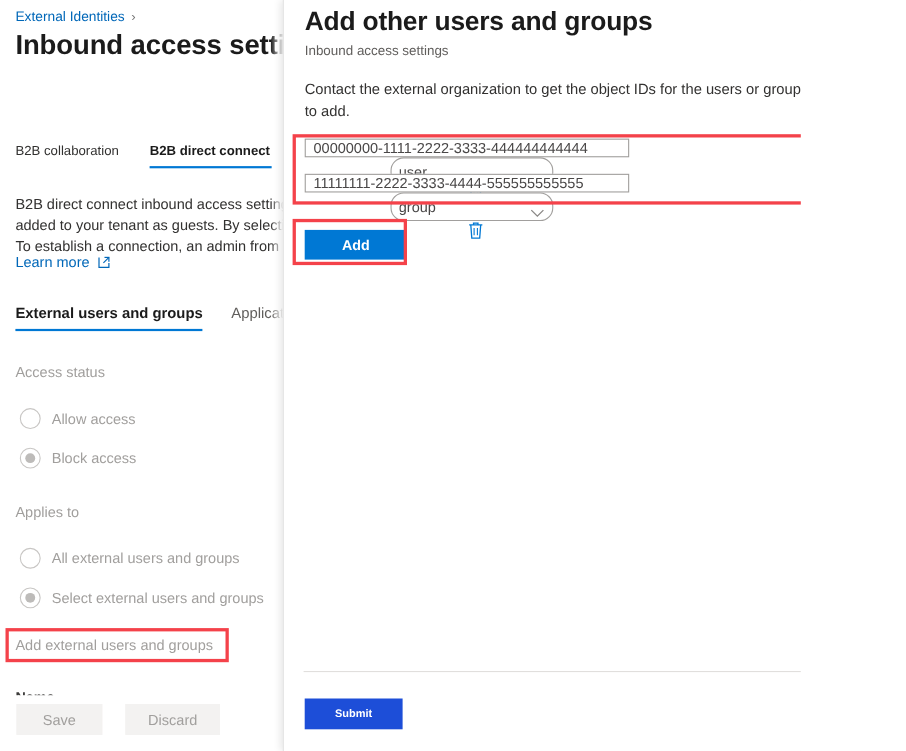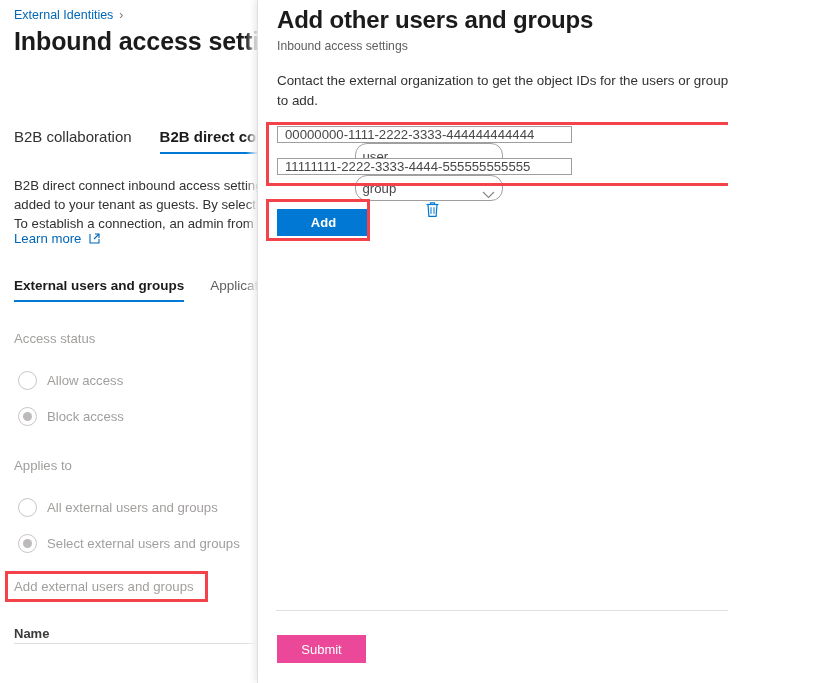--- a/index.html
+++ b/index.html
@@ -55,21 +55,21 @@
   }
 
   
   .pivot1 {
     position: absolute;
     left: 14px; top: 128px;
     white-space: nowrap;
   }
   .pivot1 .tab {
     display: inline-block;
-    font-size: 15px;
+    font-size: 12px;
     color: #323130;
     padding-bottom: 9px;
     margin-right: 28px;
     position: relative;
     text-align: center;
   }
   .pivot1 .tab.sel {
     font-weight: 700;
     color: #1b1b1b;
   }
@@ -352,25 +352,25 @@
   .panel-rule {
     position: absolute;
     left: 18px; top: 610px;
     width: 531px; height: 1px;
     background: #e1dfdd;
   }
   .submit-btn {
     position: absolute;
     left: 19px; top: 635px;
     width: 89px; height: 28px;
-    background: #ec4899;
+    background: #1d4ed8;
     color: #ffffff;
     border: none;
-    font-size: 13px;
-    font-weight: 400;
+    font-size: 10px;
+    font-weight: 700;
     font-family: "Liberation Sans", sans-serif;
     display: flex;
     align-items: center;
     justify-content: center;
   }
 
   
   .redbox {
     position: absolute;
     border: 3px solid #f4424a;
@@ -440,20 +440,24 @@
     <div class="radio-row" style="top:498px;">
       <span class="radio"></span>
       <span class="rlabel">All external users and groups</span>
     </div>
 
     <div class="add-ext-link">Add external users and groups</div>
 
     <div class="grid-head">Name</div>
     <div class="grid-rule"></div>
 
+    <div class="cmdbar">
+      <div class="btn save">Save</div>
+      <div class="btn discard">Discard</div>
+    </div>
   </div>
 
   <div id="blade-shadow"></div>
   <div id="blade-edge"></div>
 
   <div id="panel">
 
     <div class="panel-title">Add other users and groups</div>
     <div class="panel-subtitle">Inbound access settings</div>
 

